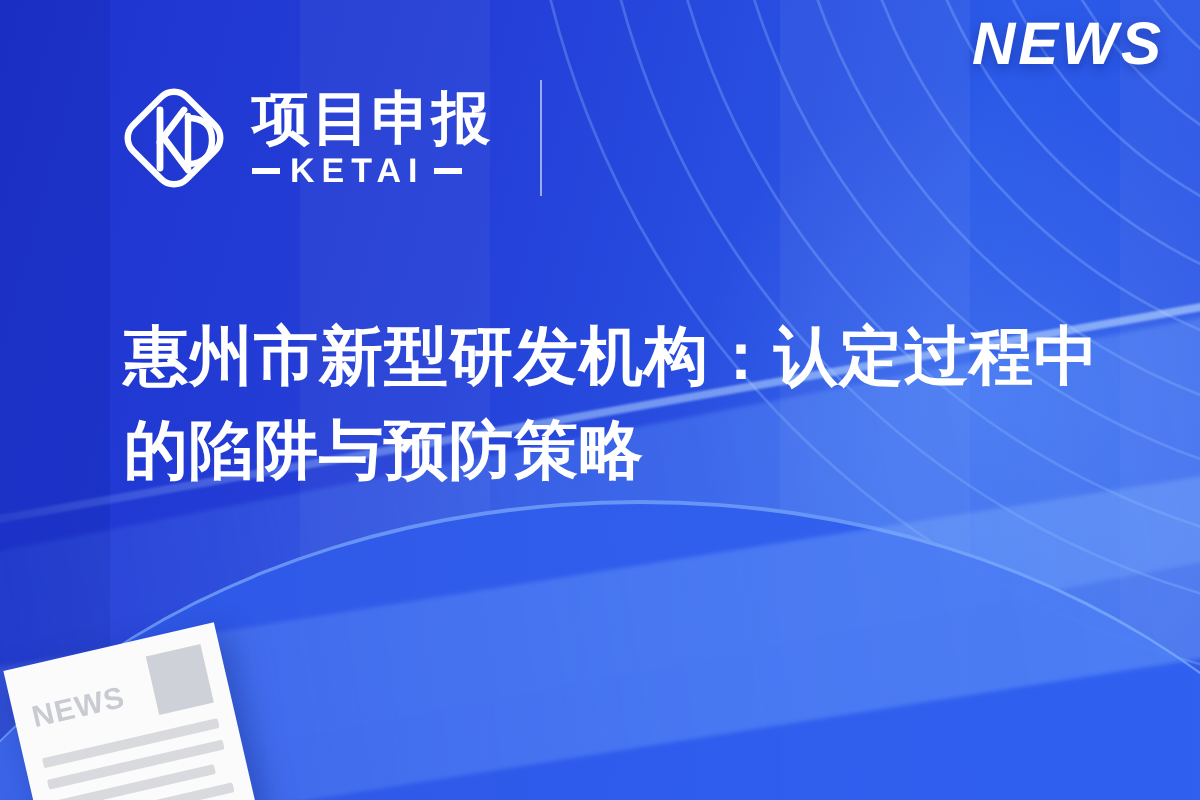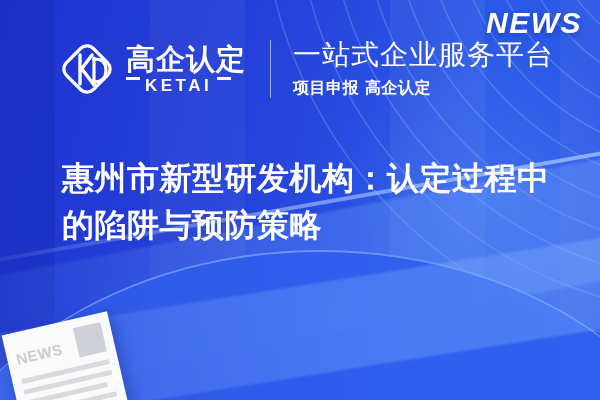--- a/index.html
+++ b/index.html
@@ -125,21 +125,21 @@
     color: #ffffff;
     font-size: 29px;
     font-weight: 700;
     letter-spacing: 1px;
     line-height: 1.05;
     font-family: "DejaVu Sans", "Liberation Sans", sans-serif;
     white-space: nowrap;
   }
   .logo-en-row {
     display: flex;
-    align-items: flex-start;
+    align-items: center;
     gap: 5px;
     margin-top: 3px;
   }
   .logo-dash {
     width: 14px;
     height: 3px;
     background: #ffffff;
     flex: 0 0 auto;
   }
   .logo-en {
@@ -295,34 +295,30 @@
         </g>
         <path d="M22 17 L22 46" stroke="#ffffff" stroke-width="3.4" fill="none" stroke-linecap="round"></path>
         <path d="M22 33 L34 17" stroke="#ffffff" stroke-width="3.4" fill="none" stroke-linecap="round"></path>
         <path d="M24 31 L36 47" stroke="#ffffff" stroke-width="3.4" fill="none" stroke-linecap="round"></path>
         <path d="M36 20 L36 46" stroke="#ffffff" stroke-width="3.2" fill="none" stroke-linecap="round"></path>
         <path d="M36 21 C46 21 48 27 48 32 C48 38 45 44 36 44" stroke="#ffffff" stroke-width="3.2" fill="none" stroke-linecap="round"></path>
       </svg>
     </div>
 
     <div class="logo-wordmark">
-      <div class="logo-cn">高企认定</div>
+      <div class="logo-cn">项目申报</div>
       <div class="logo-en-row">
         <span class="logo-dash"></span>
         <span class="logo-en">KETAI</span>
         <span class="logo-dash"></span>
       </div>
     </div>
 
     <div class="divider"></div>
 
-    <div class="slogan">
-      <div class="slogan-main">一站式企业服务平台</div>
-      <div class="slogan-sub">项目申报 高企认定</div>
-    </div>
 
   </div>
 
   <div class="headline">惠州市新型研发机构：认定过程中的陷阱与预防策略</div>
 
   <div class="newspaper">
     <div class="np-top">
       <div class="np-title">NEWS</div>
       <div class="np-thumb"></div>
     </div>

